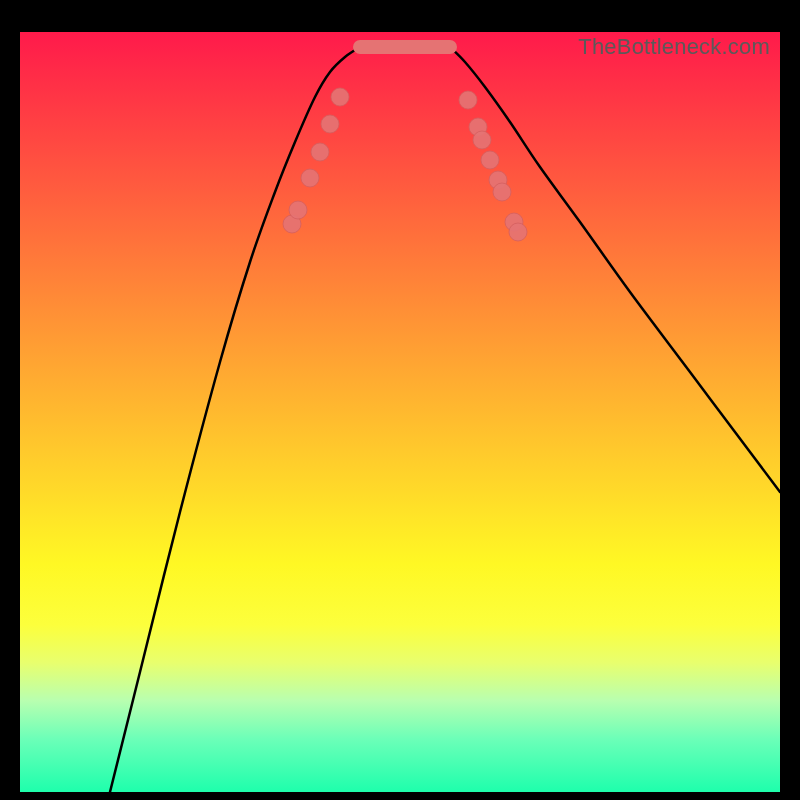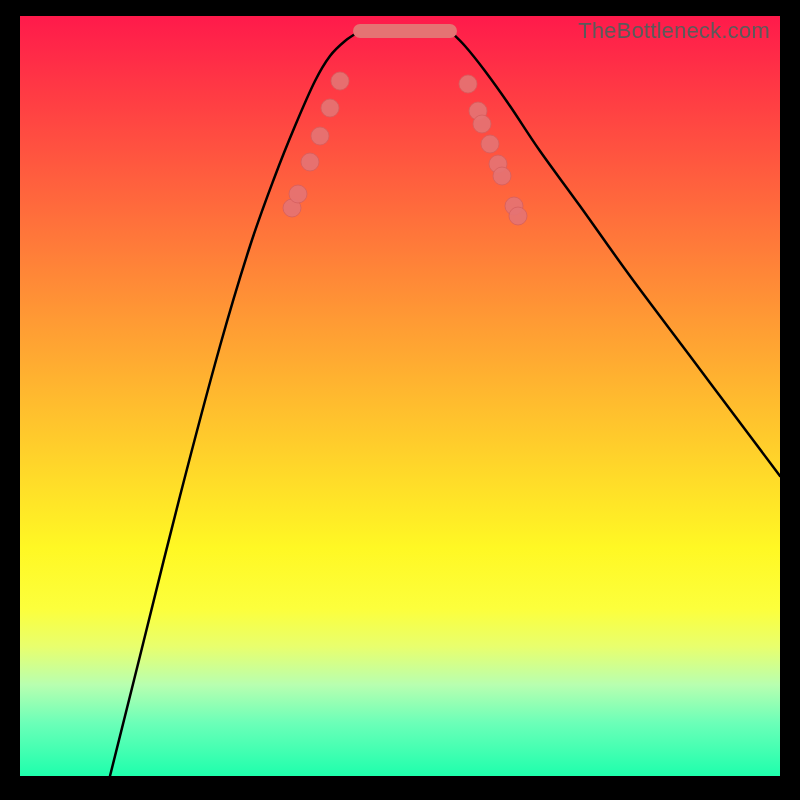--- a/index.html
+++ b/index.html
@@ -13,21 +13,21 @@
   .frame {
     position: relative;
     width: 800px;
     height: 800px;
     background: #000;
     box-sizing: border-box;
   }
   .plot-area {
     position: absolute;
     left: 20px;
-    top: 16px;
+    top: 32px;
     width: 760px;
     height: 760px;
     background: linear-gradient(to bottom,
       #ff1a4b 0%,
       #ff3a44 10%,
       #ff6a3c 25%,
       #ff9a34 40%,
       #ffc92c 55%,
       #fff824 70%,
       #fcff3c 78%,

